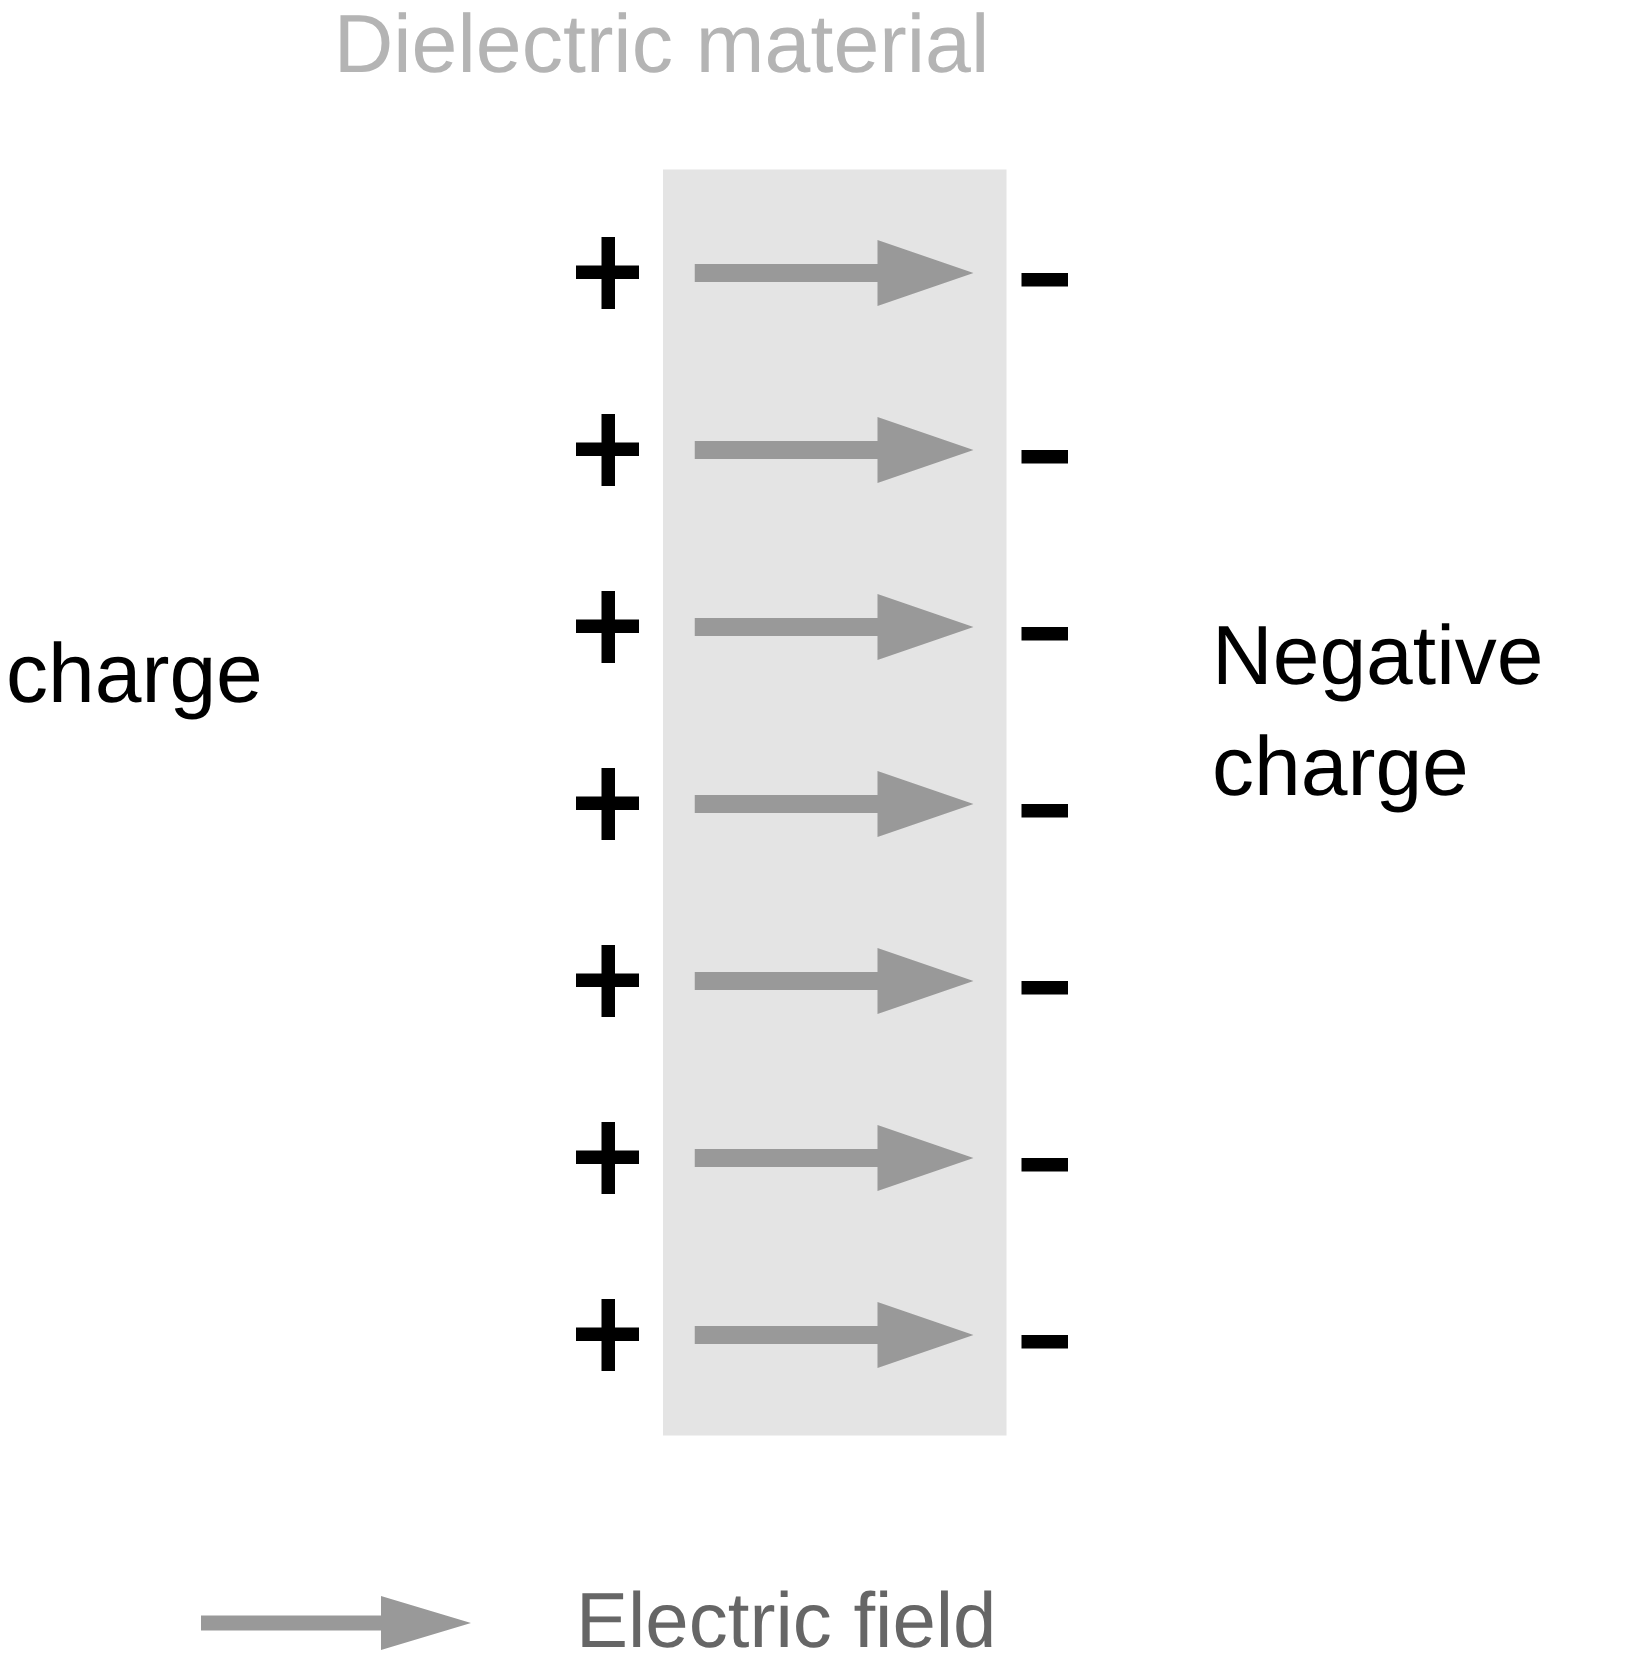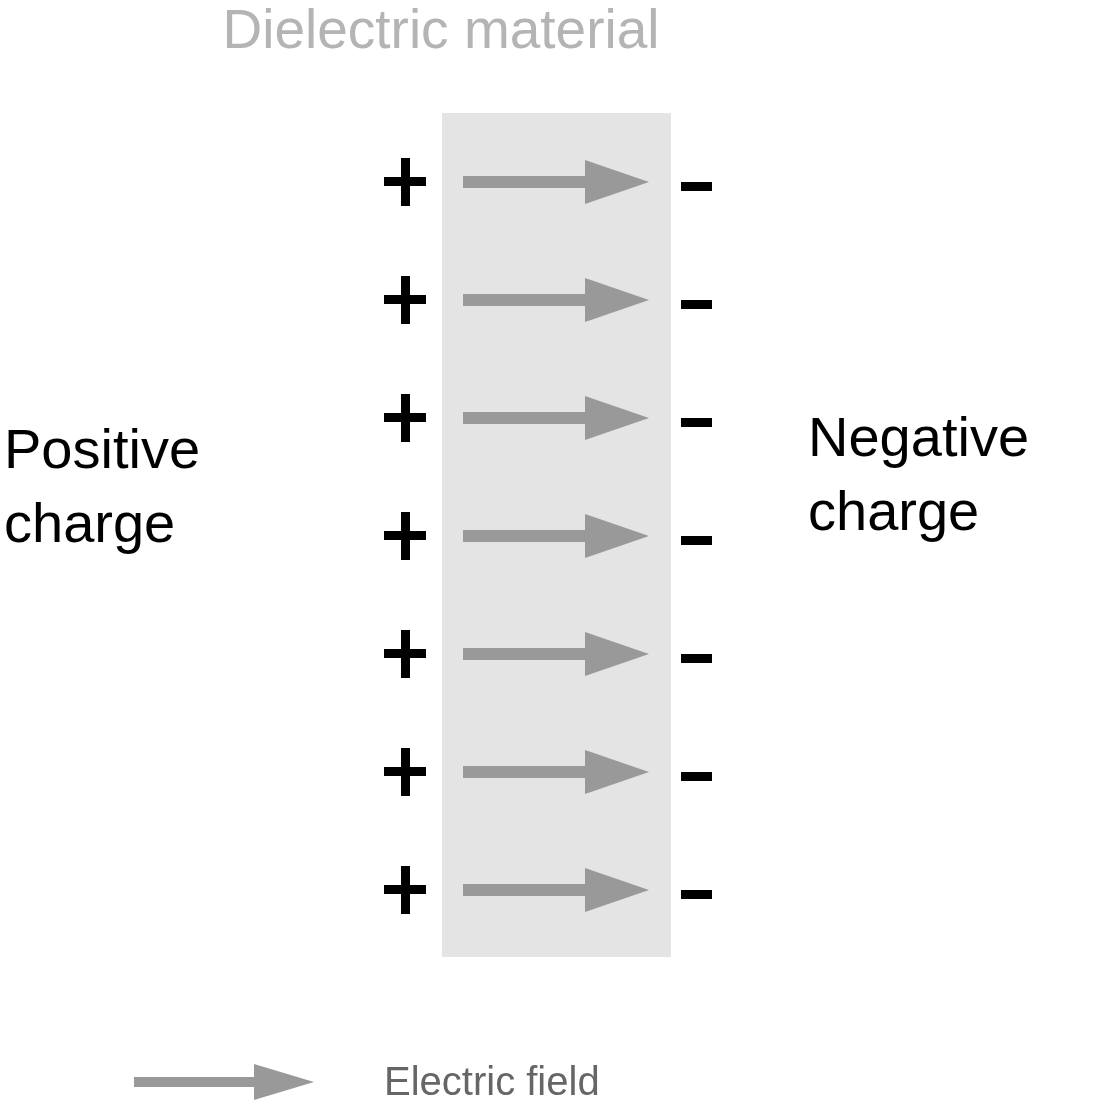--- a/index.html
+++ b/index.html
@@ -127,21 +127,21 @@
     left: 134px;
     top: 16px;
     width: 180px;
     height: 40px;
   }
   .legend-arrow svg { display: block; }
   .legend-text {
     position: absolute;
     left: 384px;
     top: 0px;
-    font-size: 40px;
+    font-size: 52px;
     line-height: 70px;
     color: #666666;
     white-space: nowrap;
   }
 </style>
 </head>
 <body>
 
 <div id="stage">
 
@@ -230,21 +230,20 @@
         <div class="field-arrow">
           <svg width="186" height="46" viewBox="0 0 186 46" xmlns="http://www.w3.org/2000/svg">
             <polygon points="0,17 122,17 122,1 186,23 122,45 122,29 0,29" fill="#999999"></polygon>
           </svg>
         </div>
         <div class="minus"></div>
       </div>
     </div>
 
   <div class="side-label label-positive">
-    <div>Positive</div>
     <div>charge</div>
   </div>
 
   <div class="side-label label-negative">
     <div>Negative</div>
     <div>charge</div>
   </div>
 
   <div class="legend">
     <div class="legend-arrow">

